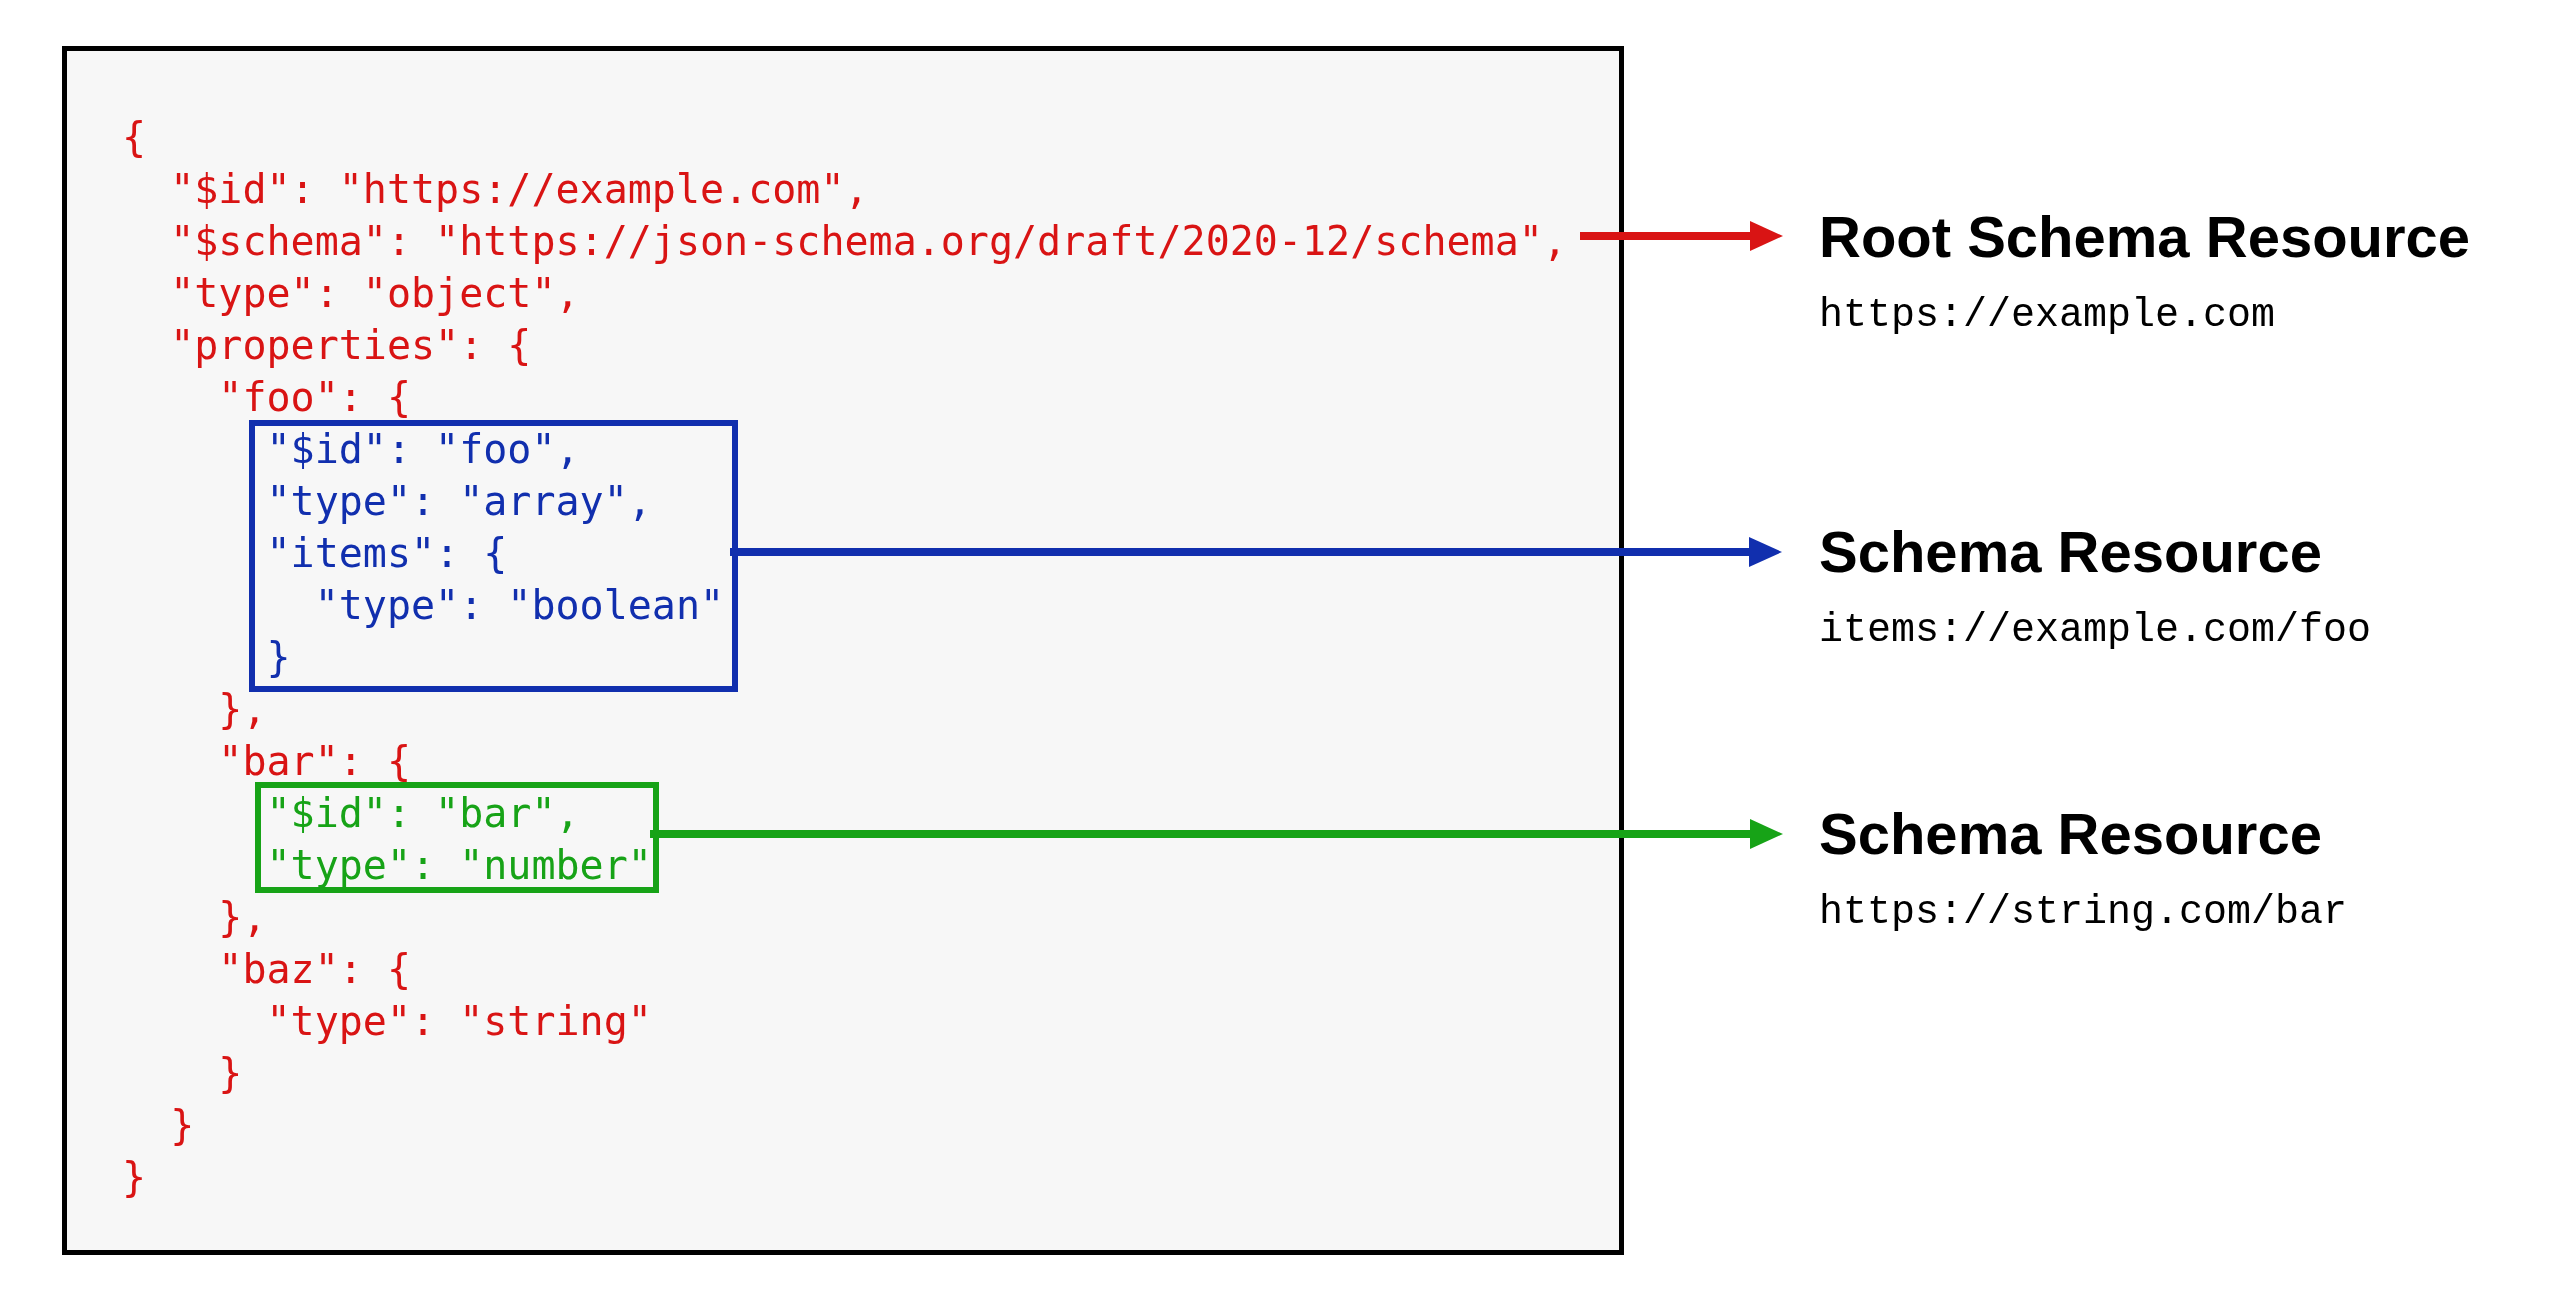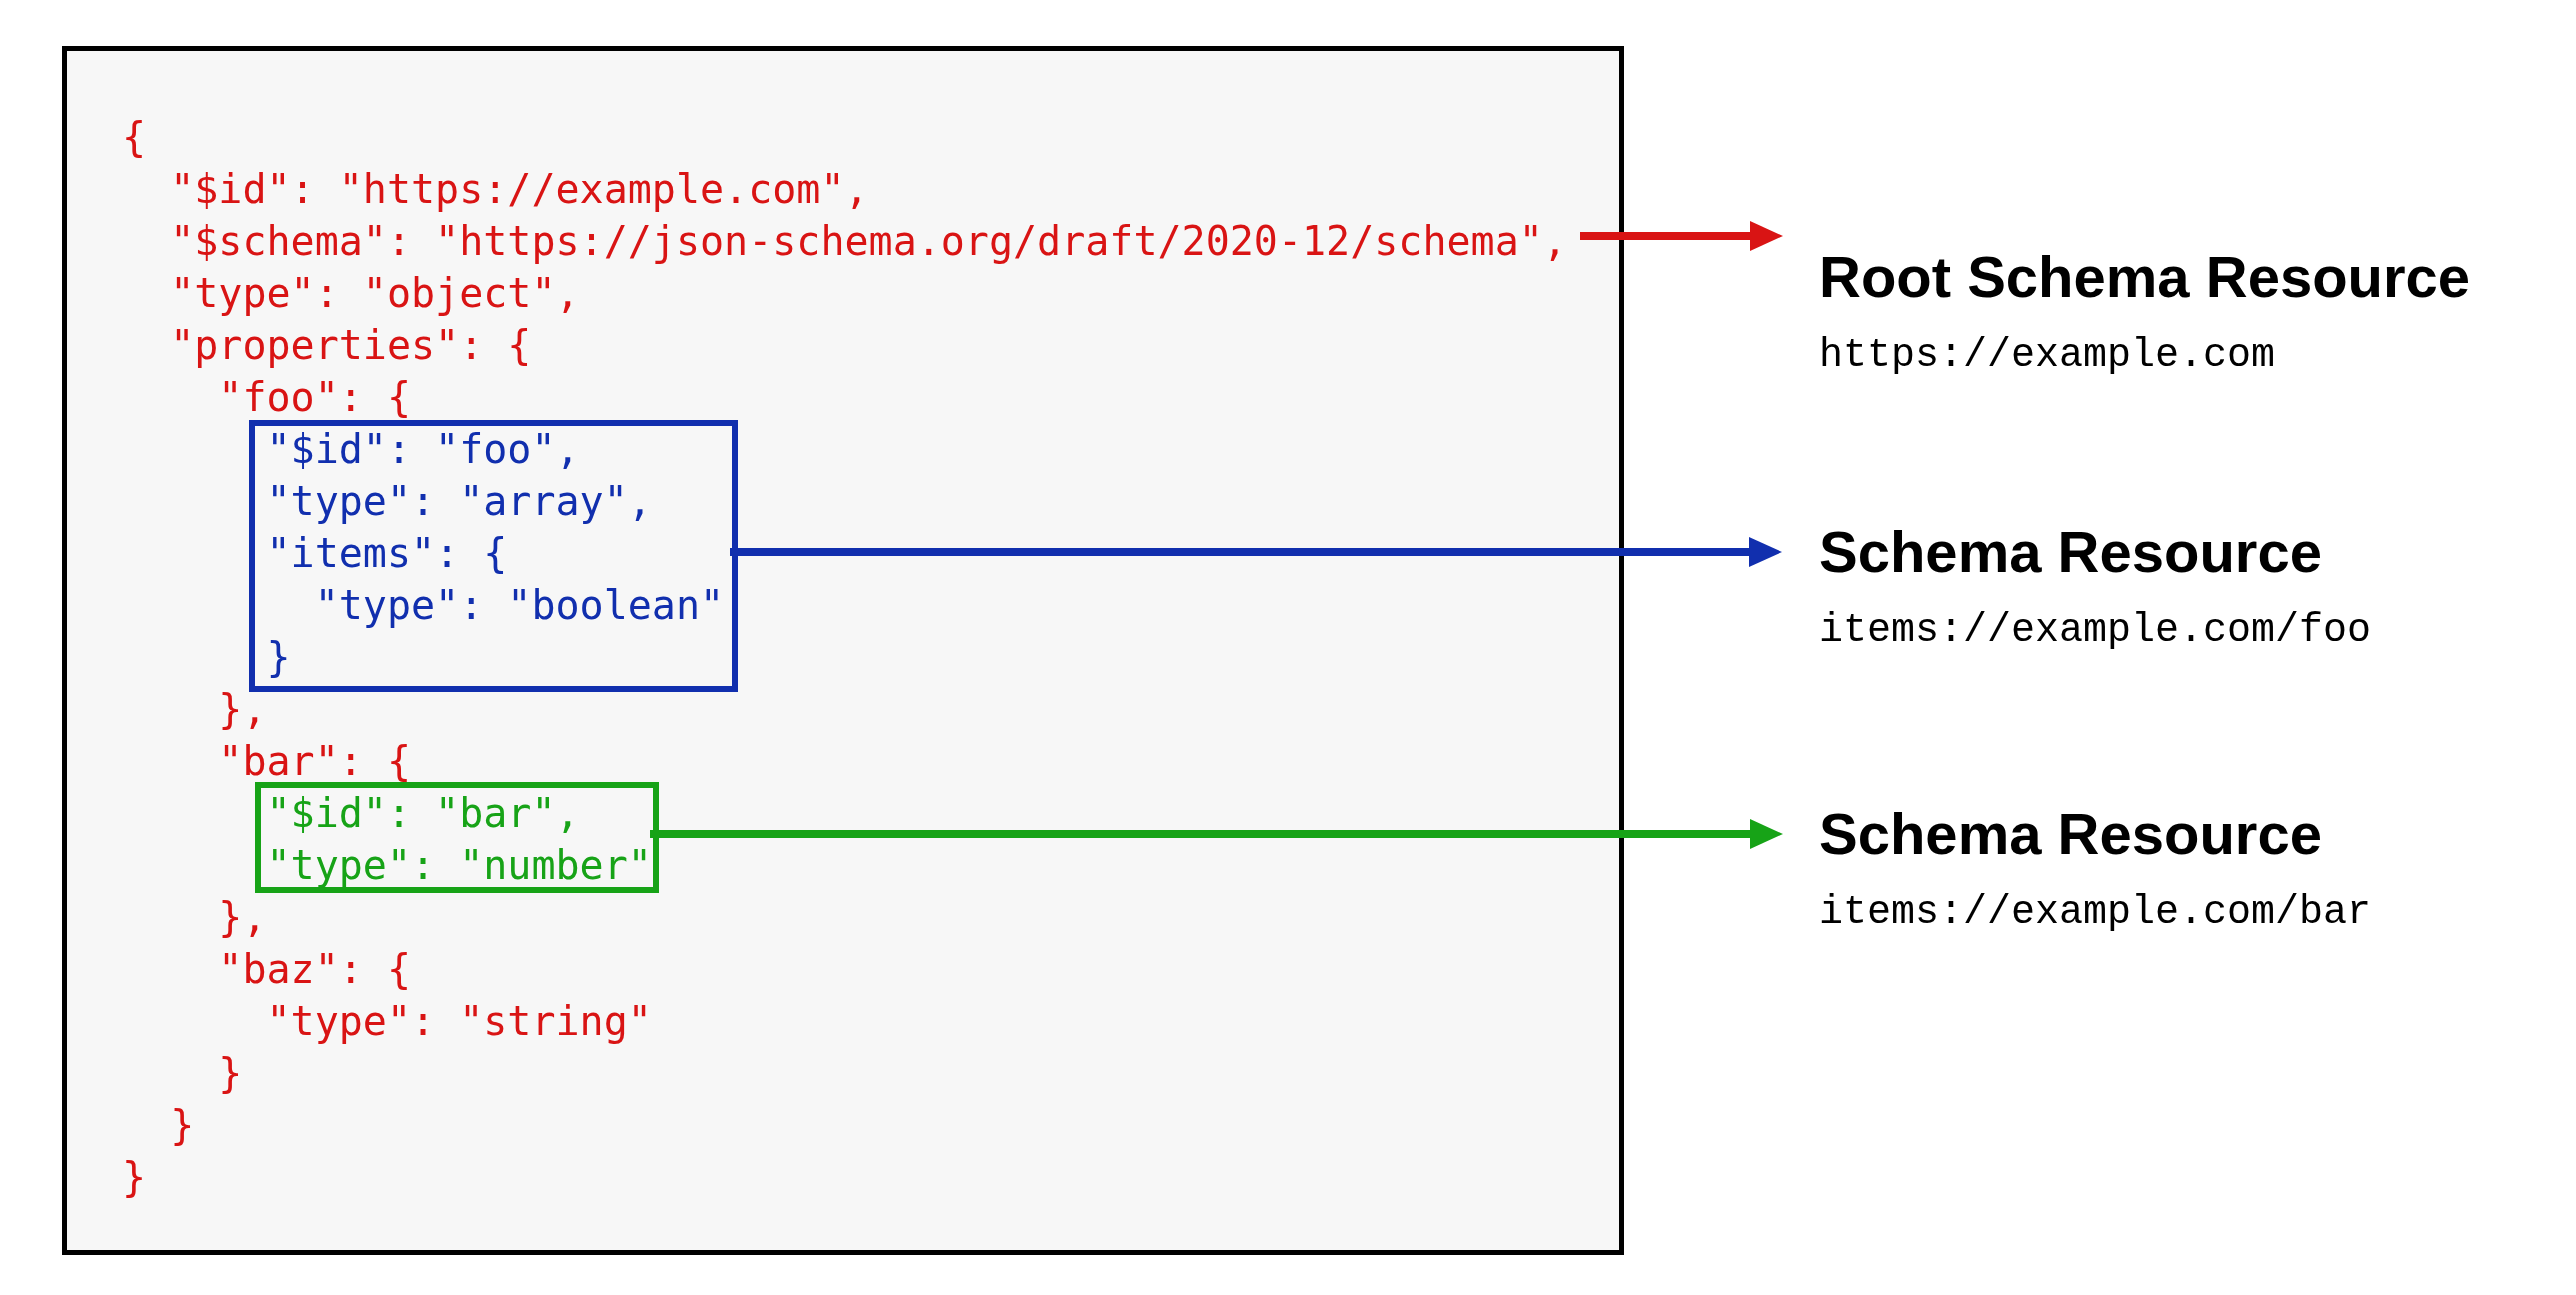--- a/index.html
+++ b/index.html
@@ -175,29 +175,29 @@
   <div class="arrow" id="arrow-foo">
     <div class="shaft" style="background: rgb(17, 47, 174);"></div>
     <div class="head" style="border-left-color: rgb(17, 47, 174);"></div>
   </div>
 
   <div class="arrow" id="arrow-bar">
     <div class="shaft" style="background: rgb(23, 163, 23);"></div>
     <div class="head" style="border-left-color: rgb(23, 163, 23);"></div>
   </div>
 
-  <div class="label-group" id="label-root" style="color: rgb(0, 0, 0); margin-top: 40px;">
+  <div class="label-group" id="label-root" style="color: rgb(0, 0, 0);">
     <div class="label-title">Root Schema Resource</div>
     <div class="label-url">https://example.com</div>
   </div>
 
   <div class="label-group" id="label-foo" style="color: rgb(0, 0, 0);">
     <div class="label-title">Schema Resource</div>
     <div class="label-url">items://example.com/foo</div>
   </div>
 
   <div class="label-group" id="label-bar" style="color: rgb(0, 0, 0);">
     <div class="label-title">Schema Resource</div>
-    <div class="label-url">items://example.com/bar</div>
+    <div class="label-url">https://string.com/bar</div>
   </div>
 
 </div>
 
 
 </body></html>

